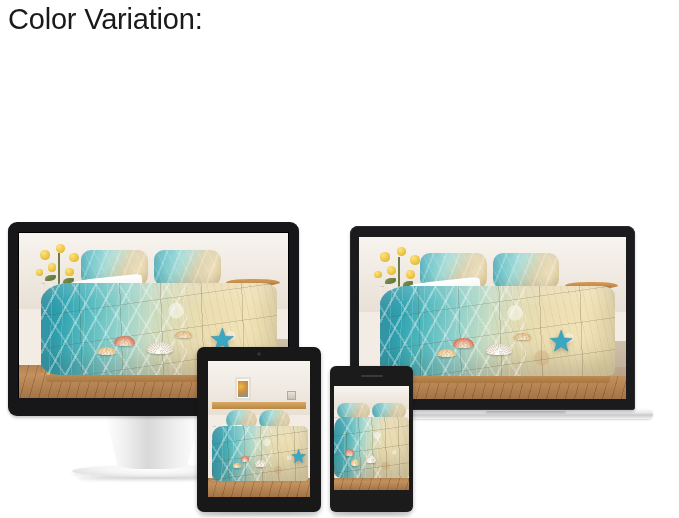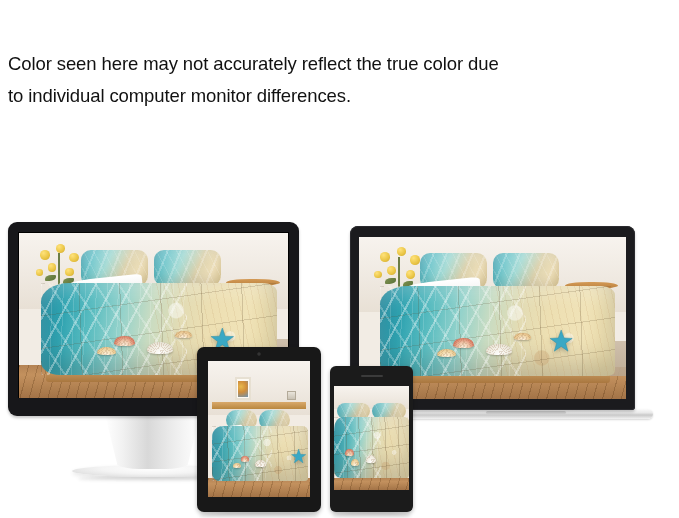--- a/index.html
+++ b/index.html
@@ -323,25 +323,22 @@
   }
   #tablet-refl { left:199px; top:512px; width:120px; }
   #phone-refl  { left:332px; top:512px; width:79px; }
   #monitor-refl{ left:78px;  top:476px; width:150px; height:6px; }
 </style>
 </head>
 <body>
 
 <div id="page">
 
-
-  <div id="disclaimer">
-    <span class="ln">Color seen here may not accurately reflect the true color due</span>
-    <span class="ln">to individual computer monitor differences.</span>
-  </div>
+  <div id="headline">Color Variation:</div>
+
 
   <div id="monitor-refl" class="refl"></div>
   <div id="monitor-base"></div>
   <div id="monitor-neck"></div>
 
   <div id="monitor">
     <div class="bezel-inner"></div>
     <div id="monitor-screen" class="scene">
       <div class="art">
         <div class="wall"></div>

